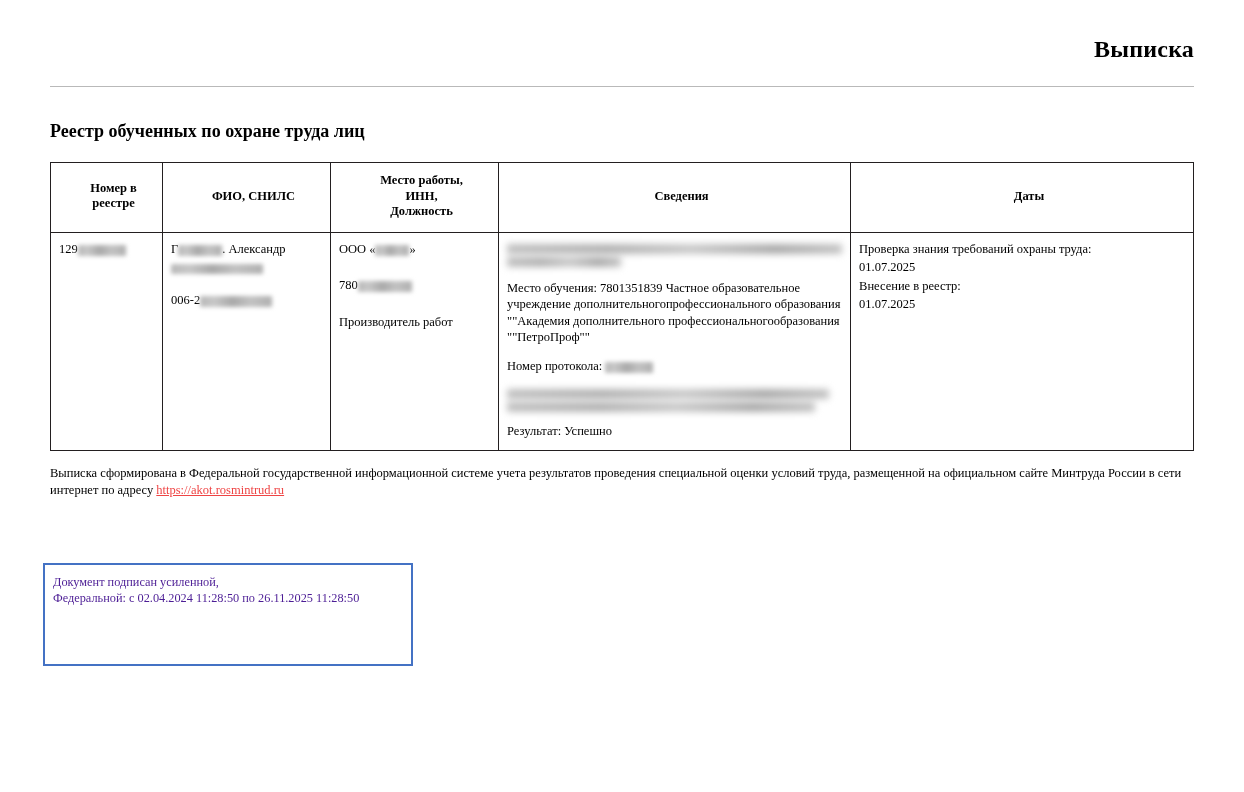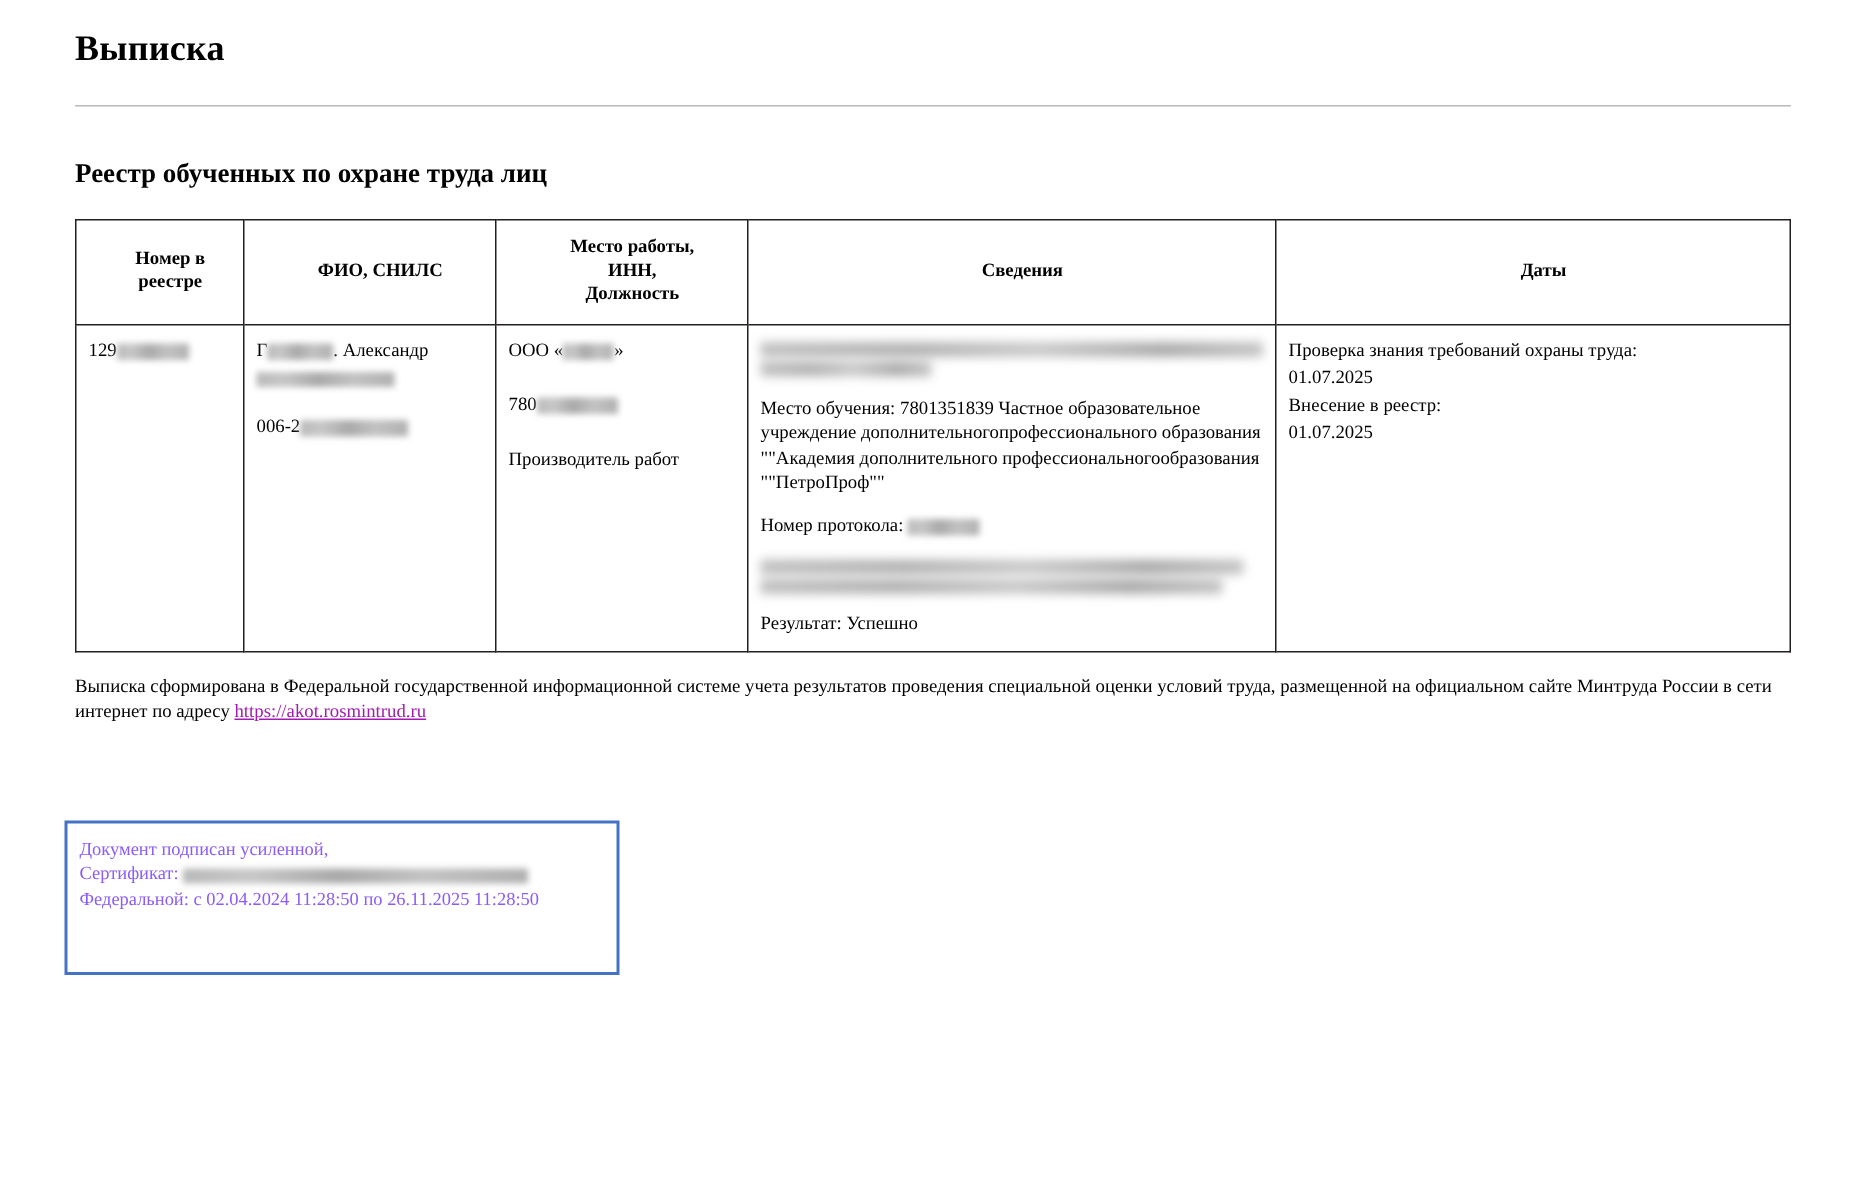--- a/index.html
+++ b/index.html
@@ -16,24 +16,24 @@
     overflow: hidden;
   }
   .page {
     position: relative;
     width: 1244px;
     height: 792px;
     box-sizing: border-box;
     padding: 0 50px;
   }
   .doc-title {
-    text-align: left;
+    text-align: right;
     font-size: 24px;
     font-weight: bold;
-    margin-top: 20px;
+    margin-top: 36px;
     letter-spacing: 0.2px;
   }
   .doc-subtitle {
     text-align: center;
     font-size: 15.5px;
     font-weight: bold;
     margin-top: 27px;
   }
   .hr-top {
     border: 0;
@@ -114,36 +114,36 @@
     font-size: 12.5px;
     line-height: 1.35;
     user-select: none;
   }
   .note {
     font-size: 12.5px;
     line-height: 1.35;
     margin-top: 14px;
   }
   .note a {
-    color: #a21caf;
+    color: #ef4444;
     text-decoration: underline;
   }
   .sign-box {
     position: absolute;
     left: 43px;
     top: 527px;
     width: 370px;
     height: 103px;
     border: 2px solid #4472c4;
     box-sizing: border-box;
     padding: 9px 8px 8px 8px;
     font-family: "Liberation Serif", serif;
     font-size: 12.3px;
     line-height: 1.33;
-    color: #8b5cf6;
+    color: #4c1d95;
   }
   .sign-box .row { white-space: nowrap; }
 </style>
 </head>
 <body>
 
 <div class="page">
 
   <div class="doc-title">Выписка</div>
   <hr class="hr-top">
@@ -239,22 +239,18 @@
     </tbody>
   </table>
 
   <div class="note">
     <span>Выписка сформирована в Федеральной государственной информационной системе учета результатов проведения специальной оценки условий труда, размещенной на официальном сайте Минтруда России в сети интернет по адресу </span><a href="#">https://akot.rosmintrud.ru</a>
   </div>
 
   <div class="sign-box">
     <div class="row">Документ подписан усиленной,</div>
     <div class="row">
-      <span>Сертификат:</span>
-      <span class="redact" style="width:230px;height:10px;"></span>
-    </div>
-    <div class="row">
       <span>Федеральной:</span>
       <span>с 02.04.2024 11:28:50 по 26.11.2025 11:28:50</span>
     </div>
   </div>
 
 </div>
 
 </body></html>

